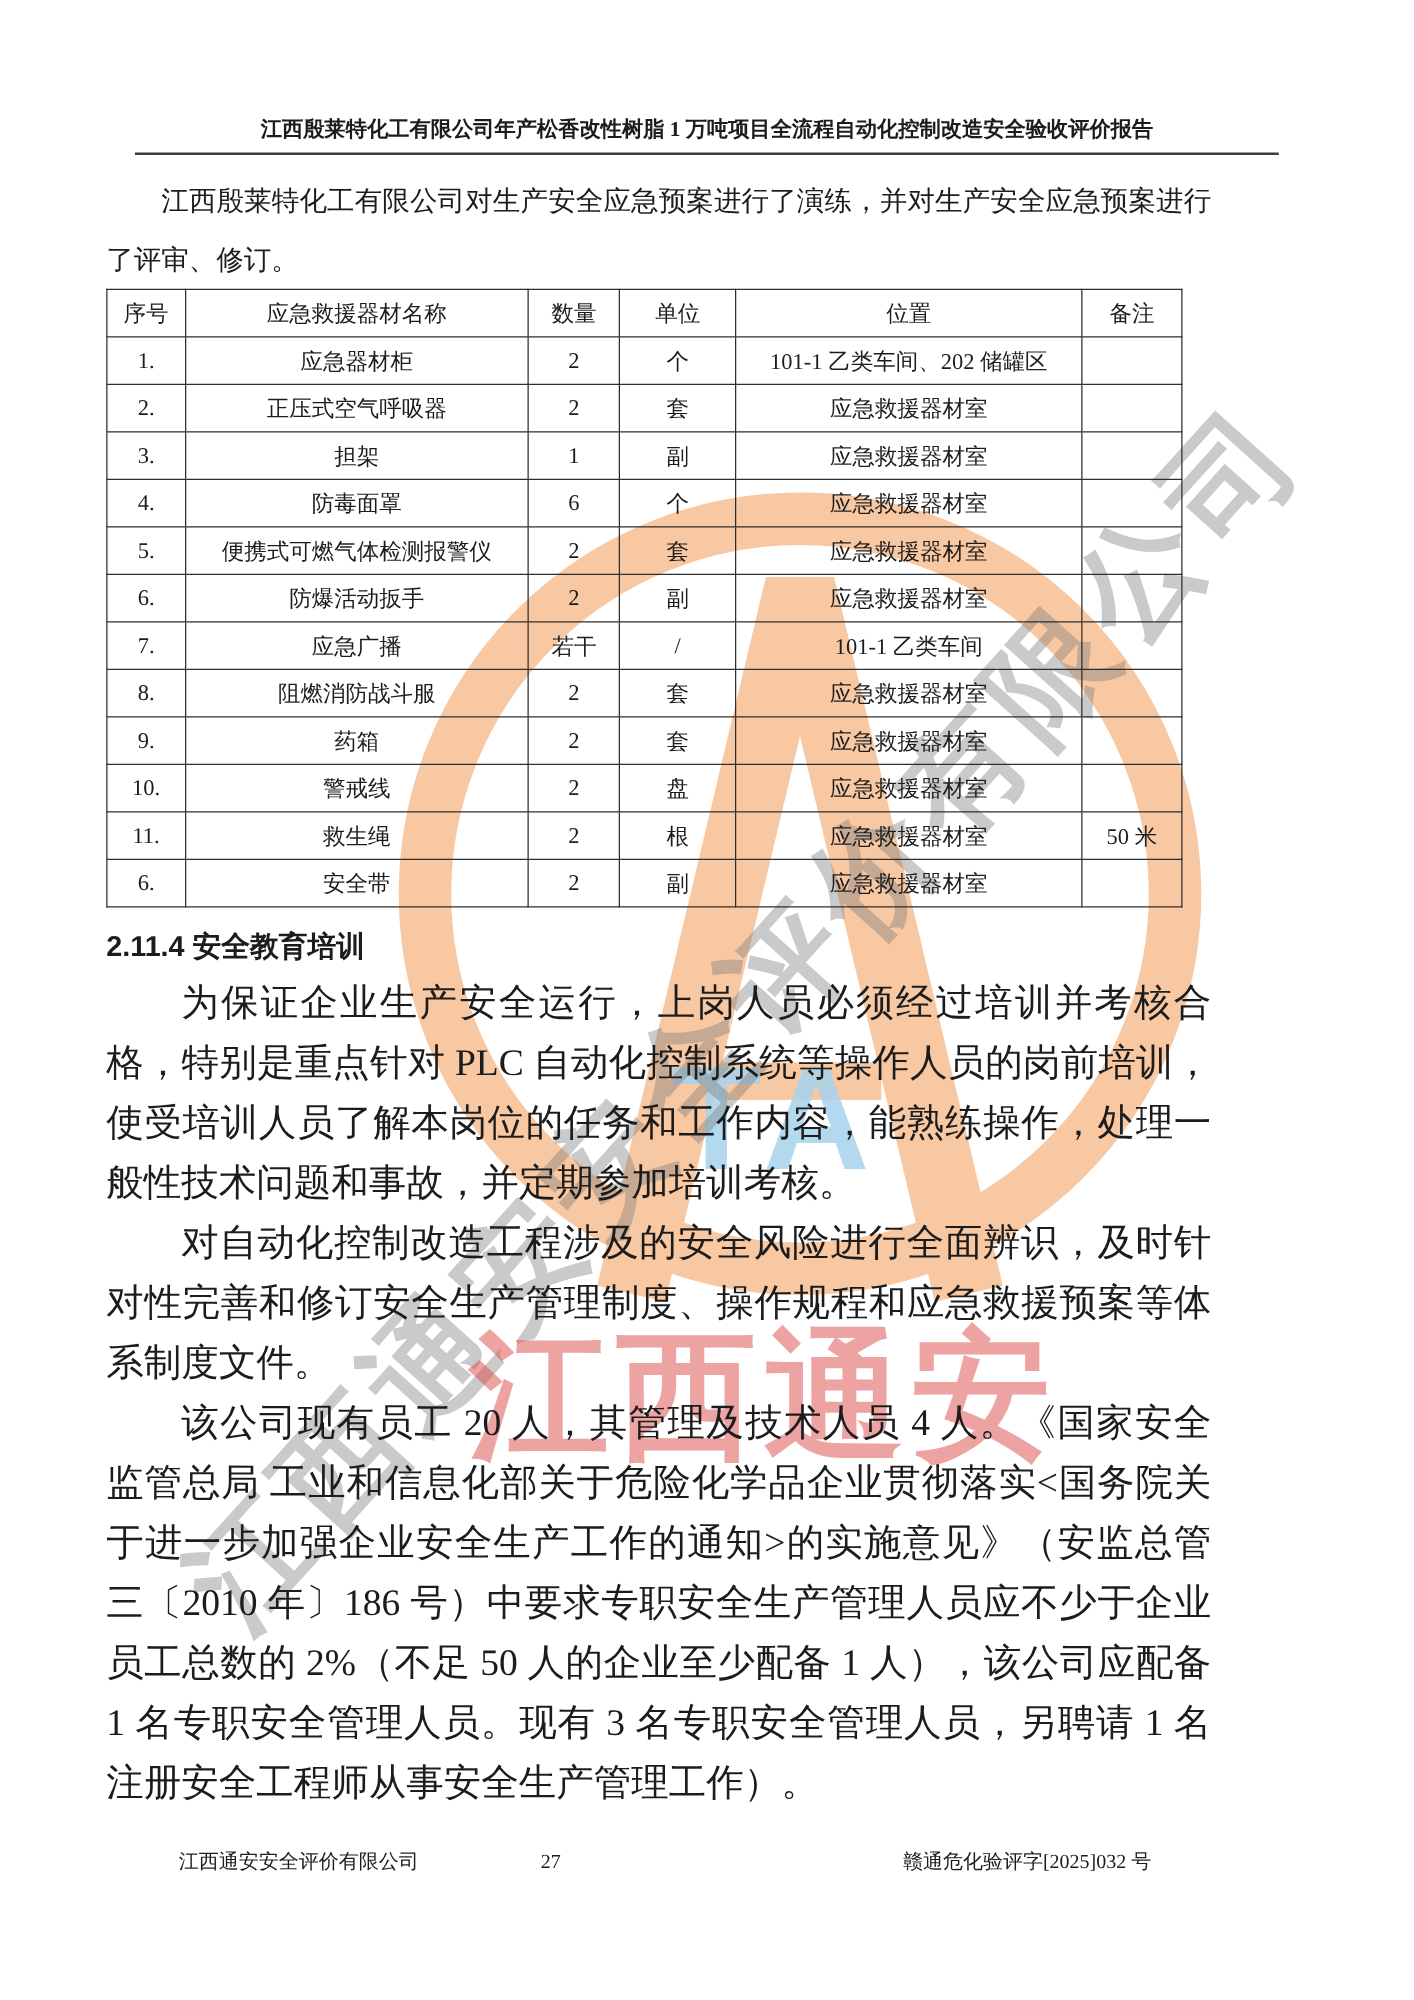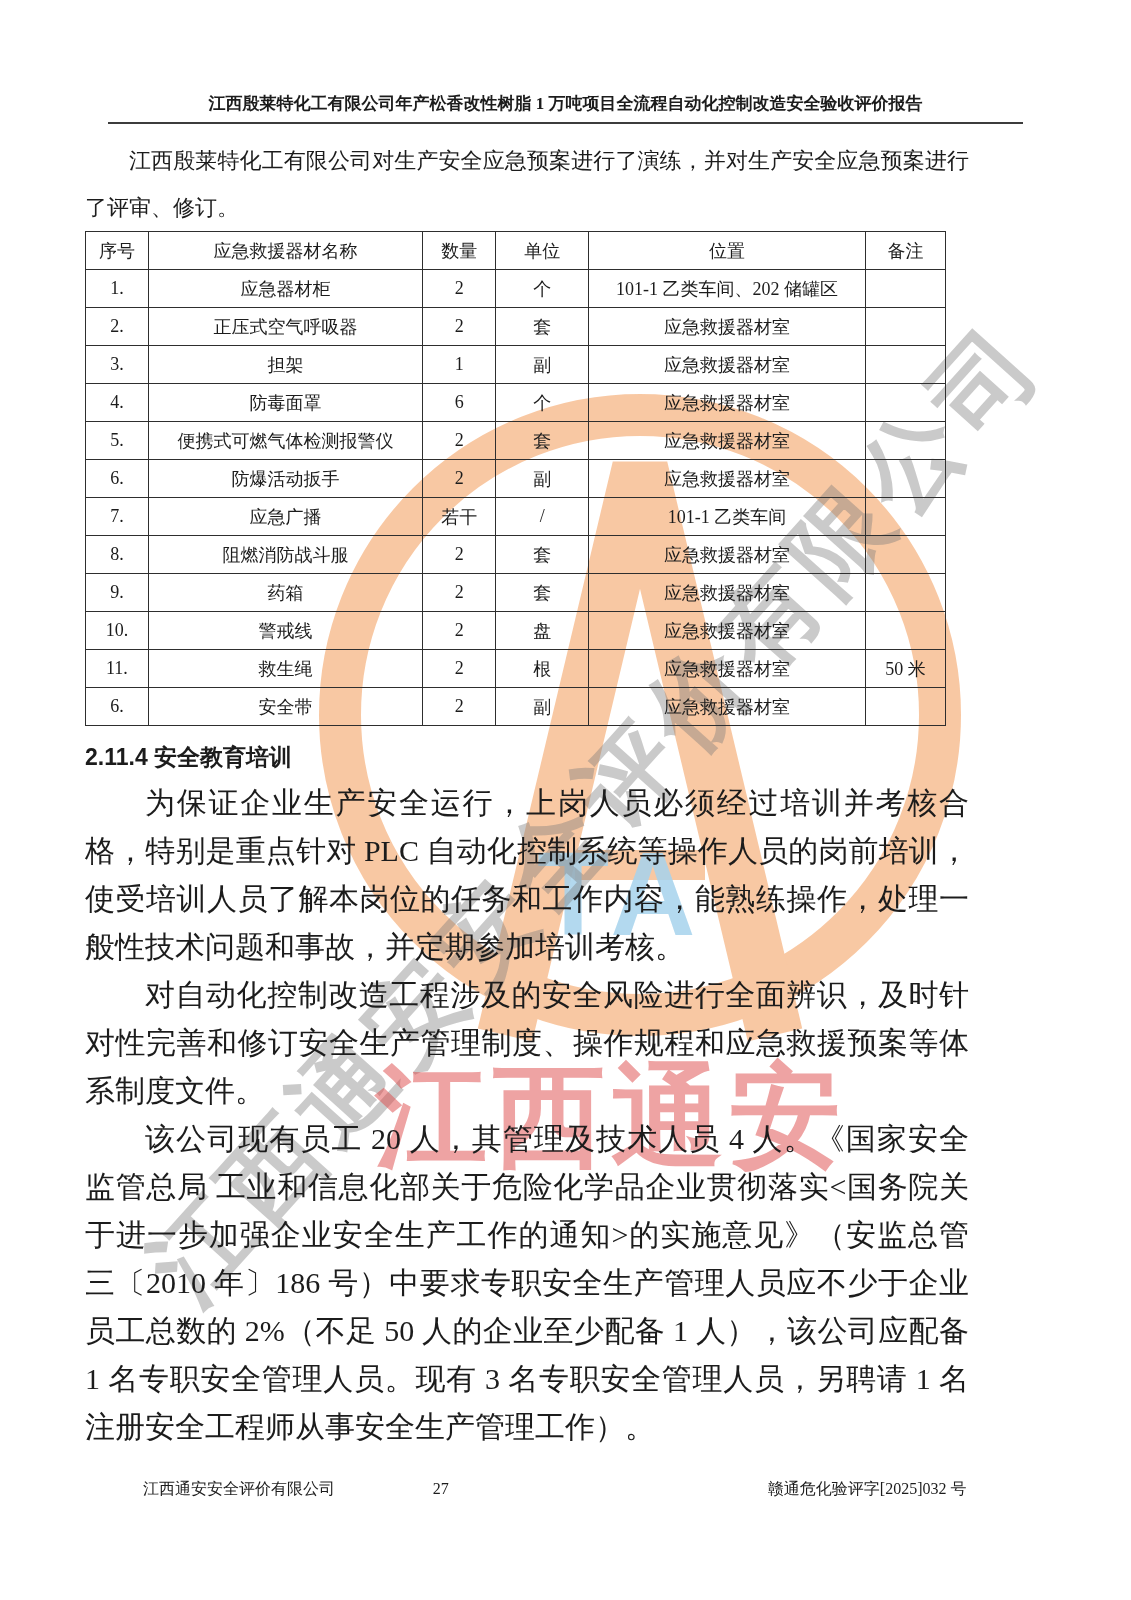--- a/index.html
+++ b/index.html
@@ -75,21 +75,21 @@
     margin:0;
   }
   .pg-footer{
     position:absolute;left:143px;top:1479px;width:869px;
     z-index:1;
     display:flex;justify-content:space-between;align-items:baseline;
     font-size:16px;
   }
   .pg-footer .fc{flex:1;}
   .pg-footer .fl{flex:1;text-align:left;}
-  .pg-footer .fr{flex:1;text-align:center;}
+  .pg-footer .fr{flex:1;text-align:left;}
 </style>
 </head>
 <body>
 
 <div class="page">
 
   <div class="wm-layer">
     <svg class="wm-logo" width="1131" height="1600" viewBox="0 0 1131 1600">
       <g opacity="0.92">
         <circle cx="640" cy="715" r="300" fill="none" stroke="#f8c49c" stroke-width="42"></circle>

